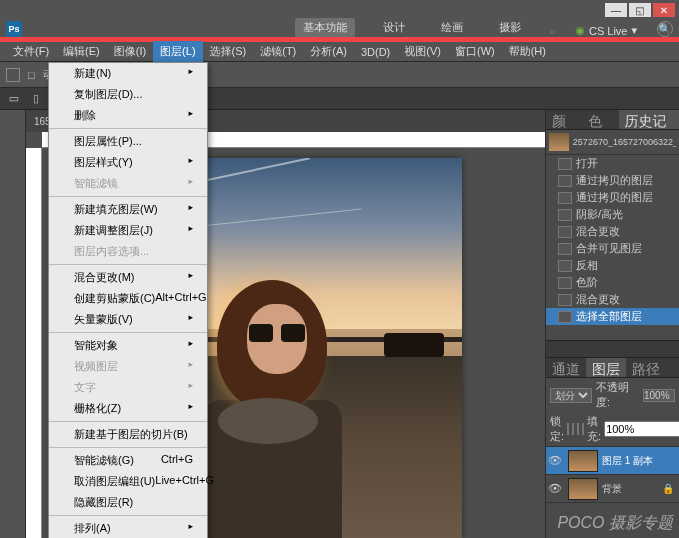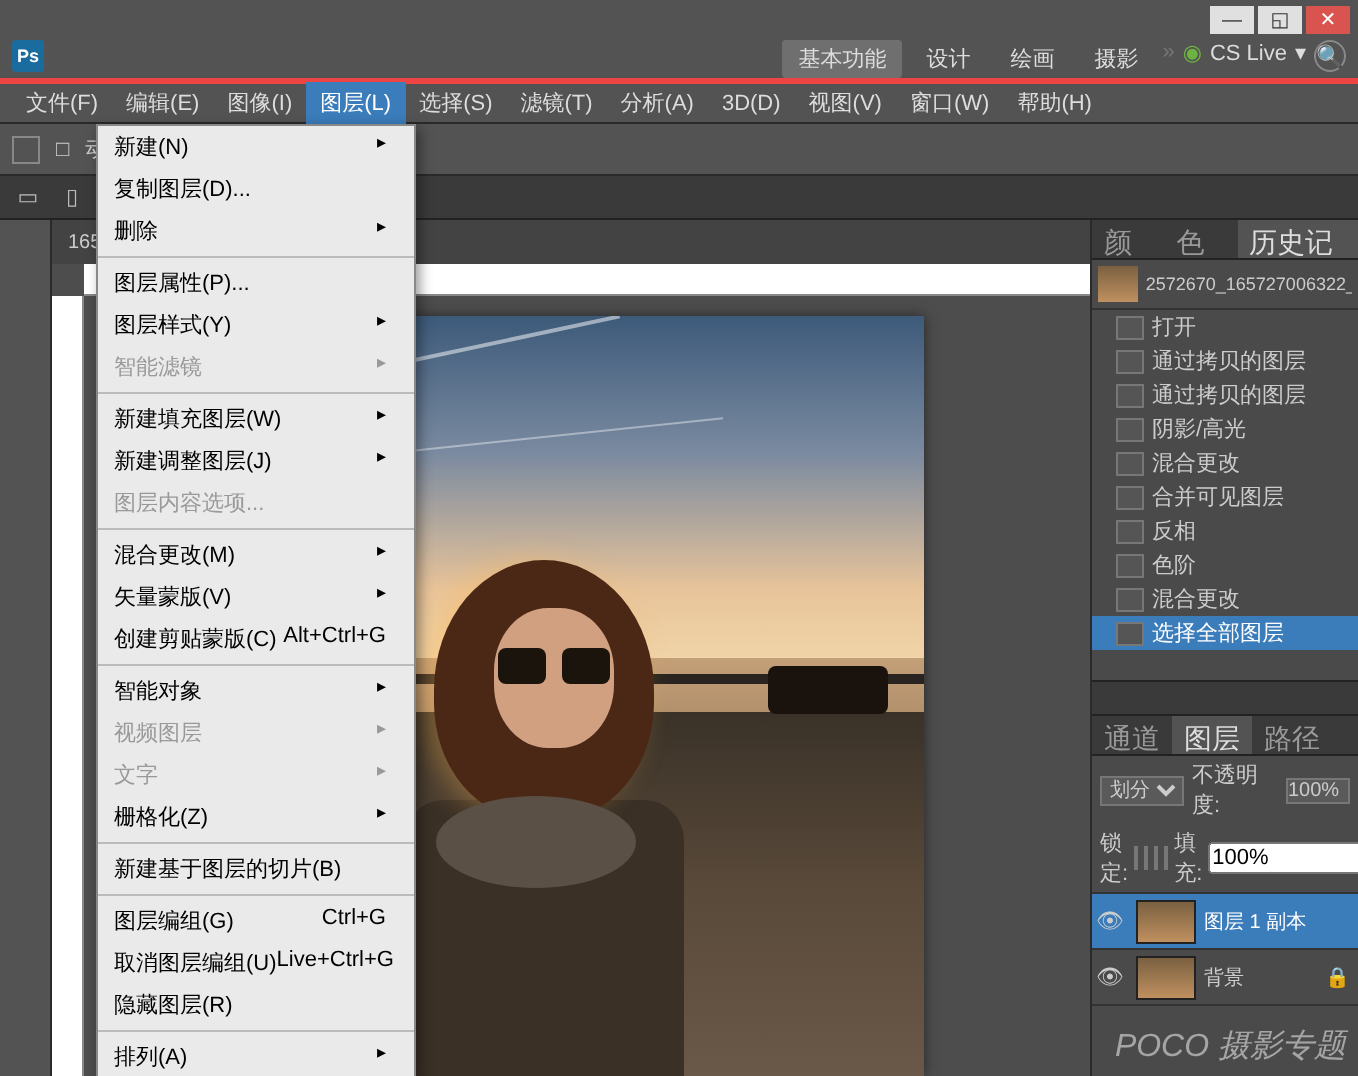--- a/index.html
+++ b/index.html
@@ -2,21 +2,21 @@
 <html><head>
 <meta charset="utf-8">
 <style>
 *{box-sizing:border-box;margin:0;padding:0;font-family:"Microsoft YaHei",SimSun,sans-serif;font-size:11px;user-select:none}
 body{width:679px;height:538px;background:#535353;overflow:hidden;position:relative}
 .titlebar{height:20px;background:#535353;display:flex;justify-content:flex-end;align-items:center;padding-right:4px;gap:2px}
 .titlebtn{width:22px;height:14px;display:flex;align-items:center;justify-content:center;color:#ccc;font-size:10px}
 .titlebtn.close{background:#d9534f;color:#fff}
 .titlebtn.restore{background:#e0e0e0;color:#333}
 .titlebtn.min{background:#e0e0e0;color:#333}
-.topbar{height:22px;background:#535353;display:flex;align-items:flex-start;padding:0 6px;gap:4px;border-bottom:3px solid #ef4444}
+.topbar{height:22px;background:#535353;display:flex;align-items:flex-end;padding:0 6px;gap:20px;border-bottom:5px solid #ef4444}
 .topbar .pslogo{width:16px;height:16px;background:#1a6b9e;border-radius:2px;display:flex;align-items:center;justify-content:center;color:#fff;font-weight:bold;font-size:9px}
 .toptab{padding:2px 8px;color:#ddd;border-radius:2px}
 .toptab.active{background:#6f6f6f}
 .cslive{display:flex;align-items:center;gap:4px;color:#ddd;margin-left:auto}
 .search{width:16px;height:16px;border:1px solid #888;border-radius:50%;display:flex;align-items:center;justify-content:center}
 .menubar{height:20px;background:#535353;display:flex;align-items:center;padding-left:6px;border-bottom:1px solid #2a2a2a}
 .menubar span{color:#ddd;padding:3px 7px;cursor:default}
 .menubar span.active{background:#3b7cba;color:#fff}
 .optbar{height:26px;background:#535353;display:flex;align-items:center;color:#ccc;padding-left:6px;gap:8px;border-bottom:1px solid #2a2a2a}
 .optbar input{width:40px;background:#444;border:1px solid #666;color:#ccc;font-size:10px;padding:1px}
@@ -67,21 +67,21 @@
 .lockrow .lb{width:12px;height:12px;border:1px solid #777;background:#555}
 .layer{display:flex;align-items:center;height:28px;border-bottom:1px solid #333}
 .layer.sel{background:#3b7cba}
 .layer .eye{width:18px;text-align:center;color:#ccc}
 .layer .lthumb{width:30px;height:22px;background:linear-gradient(#7a6040,#c09060);border:1px solid #222;margin:0 4px}
 .layer .lname{color:#ccc;font-size:10px}
 .layer.sel .lname{color:#fff}
 .layer .lock{margin-left:auto;margin-right:4px;color:#ccc;font-size:10px}
 
 .dropdown{position:absolute;left:48px;top:62px;width:160px;background:#eaeaea;border:1px solid #888;box-shadow:2px 2px 6px rgba(0,0,0,.4);z-index:100}
-.dropdown .mi{display:flex;justify-content:space-between;padding:3px 14px 3px 8px;color:#000;font-size:11px;white-space:nowrap}
+.dropdown .mi{display:flex;justify-content:space-between;padding:3px 14px 3px 25px;color:#000;font-size:11px;white-space:nowrap}
 .dropdown .mi.disabled{color:#999}
 .dropdown hr{border:none;border-top:1px solid #bbb;margin:2px 0}
 .dropdown .arrow::after{content:"▸";margin-left:6px;font-size:9px}
 .watermark{position:absolute;right:6px;bottom:4px;color:rgba(255,255,255,.5);font-size:16px;font-style:italic;z-index:50}
 </style>
 </head>
 <body>
 
 <div class="titlebar">
   <div class="titlebtn min">—</div>
@@ -282,47 +282,47 @@
   <div class="mi arrow">
       <span>新建调整图层(J)</span>
     </div>
   <div class="mi disabled">
       <span>图层内容选项...</span>
     </div>
   <hr>
   <div class="mi arrow">
       <span>混合更改(M)</span>
     </div>
-  <div class="mi arrow">
-      <span>矢量蒙版(V)</span>
-    </div>
   <div class="mi">
       <span>创建剪贴蒙版(C)</span>
       <span>Alt+Ctrl+G</span>
     </div>
+  <div class="mi arrow">
+      <span>矢量蒙版(V)</span>
+    </div>
   <hr>
   <div class="mi arrow">
       <span>智能对象</span>
     </div>
   <div class="mi arrow disabled">
       <span>视频图层</span>
     </div>
   <div class="mi arrow disabled">
       <span>文字</span>
     </div>
   <div class="mi arrow">
       <span>栅格化(Z)</span>
     </div>
   <hr>
   <div class="mi">
       <span>新建基于图层的切片(B)</span>
     </div>
   <hr>
   <div class="mi">
-      <span>图层编组(G)</span>
+      <span>智能滤镜(G)</span>
       <span>Ctrl+G</span>
     </div>
   <div class="mi">
       <span>取消图层编组(U)</span>
       <span>Live+Ctrl+G</span>
     </div>
   <div class="mi">
       <span>隐藏图层(R)</span>
     </div>
   <hr>

